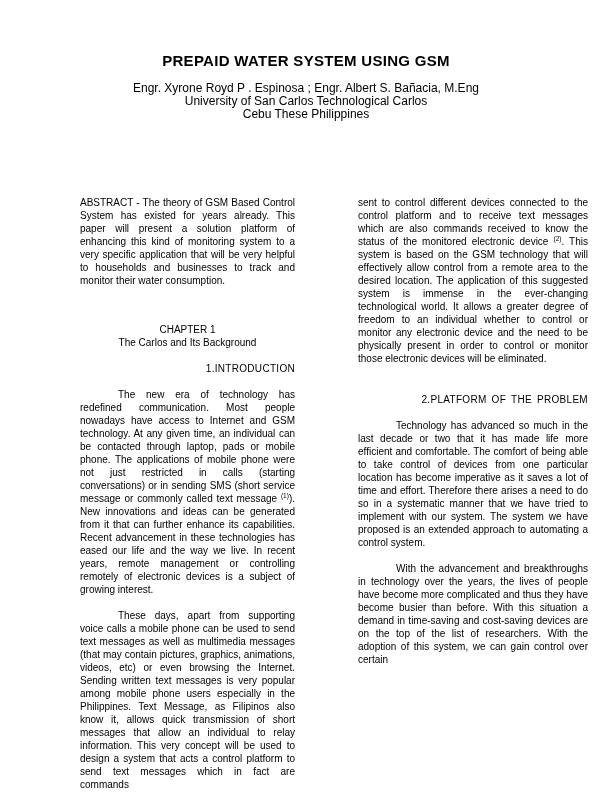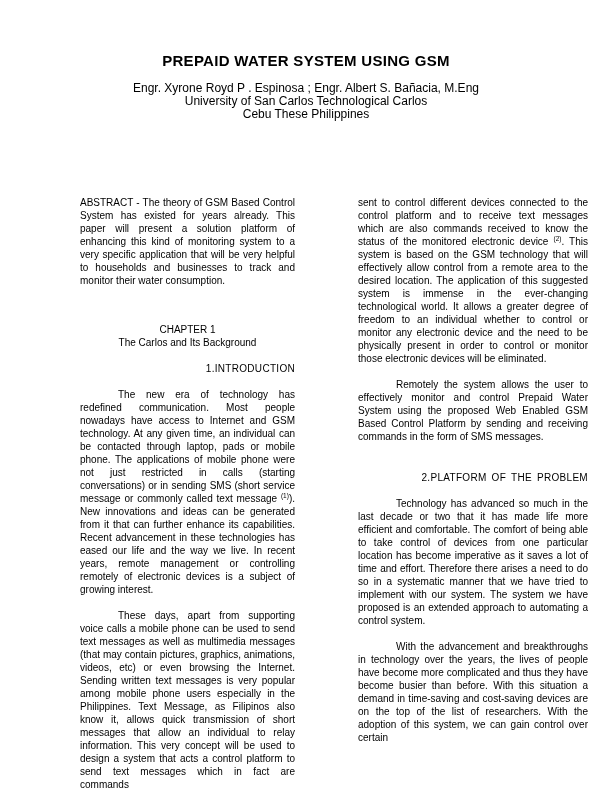--- a/index.html
+++ b/index.html
@@ -97,21 +97,20 @@
     </p>
 
     <p class="indent">These days, apart from supporting voice calls a mobile phone can be used to send text messages as well as multimedia messages (that may contain pictures, graphics, animations, videos, etc) or even browsing the Internet. Sending written text messages is very popular among mobile phone users especially in the Philippines. Text Message, as Filipinos also know it, allows quick transmission of short messages that allow an individual to relay information. This very concept will be used to design a system that acts a control platform to send text messages which in fact are commands</p>
   </div>
 
   <div class="col col-right">
     <p>
       <span>sent to control different devices connected to the control platform and to receive text messages which are also commands received to know the status of the monitored electronic device </span><sup class="ref">(2)</sup><span>. This system is based on the GSM technology that will effectively allow control from a remote area to the desired location. The application of this suggested system is immense in the ever-changing technological world. It allows a greater degree of freedom to an individual whether to control or monitor any electronic device and the need to be physically present in order to control or monitor those electronic devices will be eliminated.</span>
     </p>
 
-    <p class="indent">Remotely the system allows the user to effectively monitor and control Prepaid Water System using the proposed Web Enabled GSM Based Control Platform by sending and receiving commands in the form of SMS messages.</p>
 
     <div class="section-heading big-gap">
       <span class="sec-num">2.</span><span>PLATFORM OF THE PROBLEM</span>
     </div>
 
     <p class="indent">Technology has advanced so much in the last decade or two that it has made life more efficient and comfortable. The comfort of being able to take control of devices from one particular location has become imperative as it saves a lot of time and effort. Therefore there arises a need to do so in a systematic manner that we have tried to implement with our system. The system we have proposed is an extended approach to automating a control system.</p>
 
     <p class="indent">With the advancement and breakthroughs in technology over the years, the lives of people have become more complicated and thus they have become busier than before. With this situation a demand in time-saving and cost-saving devices are on the top of the list of researchers. With the adoption of this system, we can gain control over certain</p>
   </div>
 

